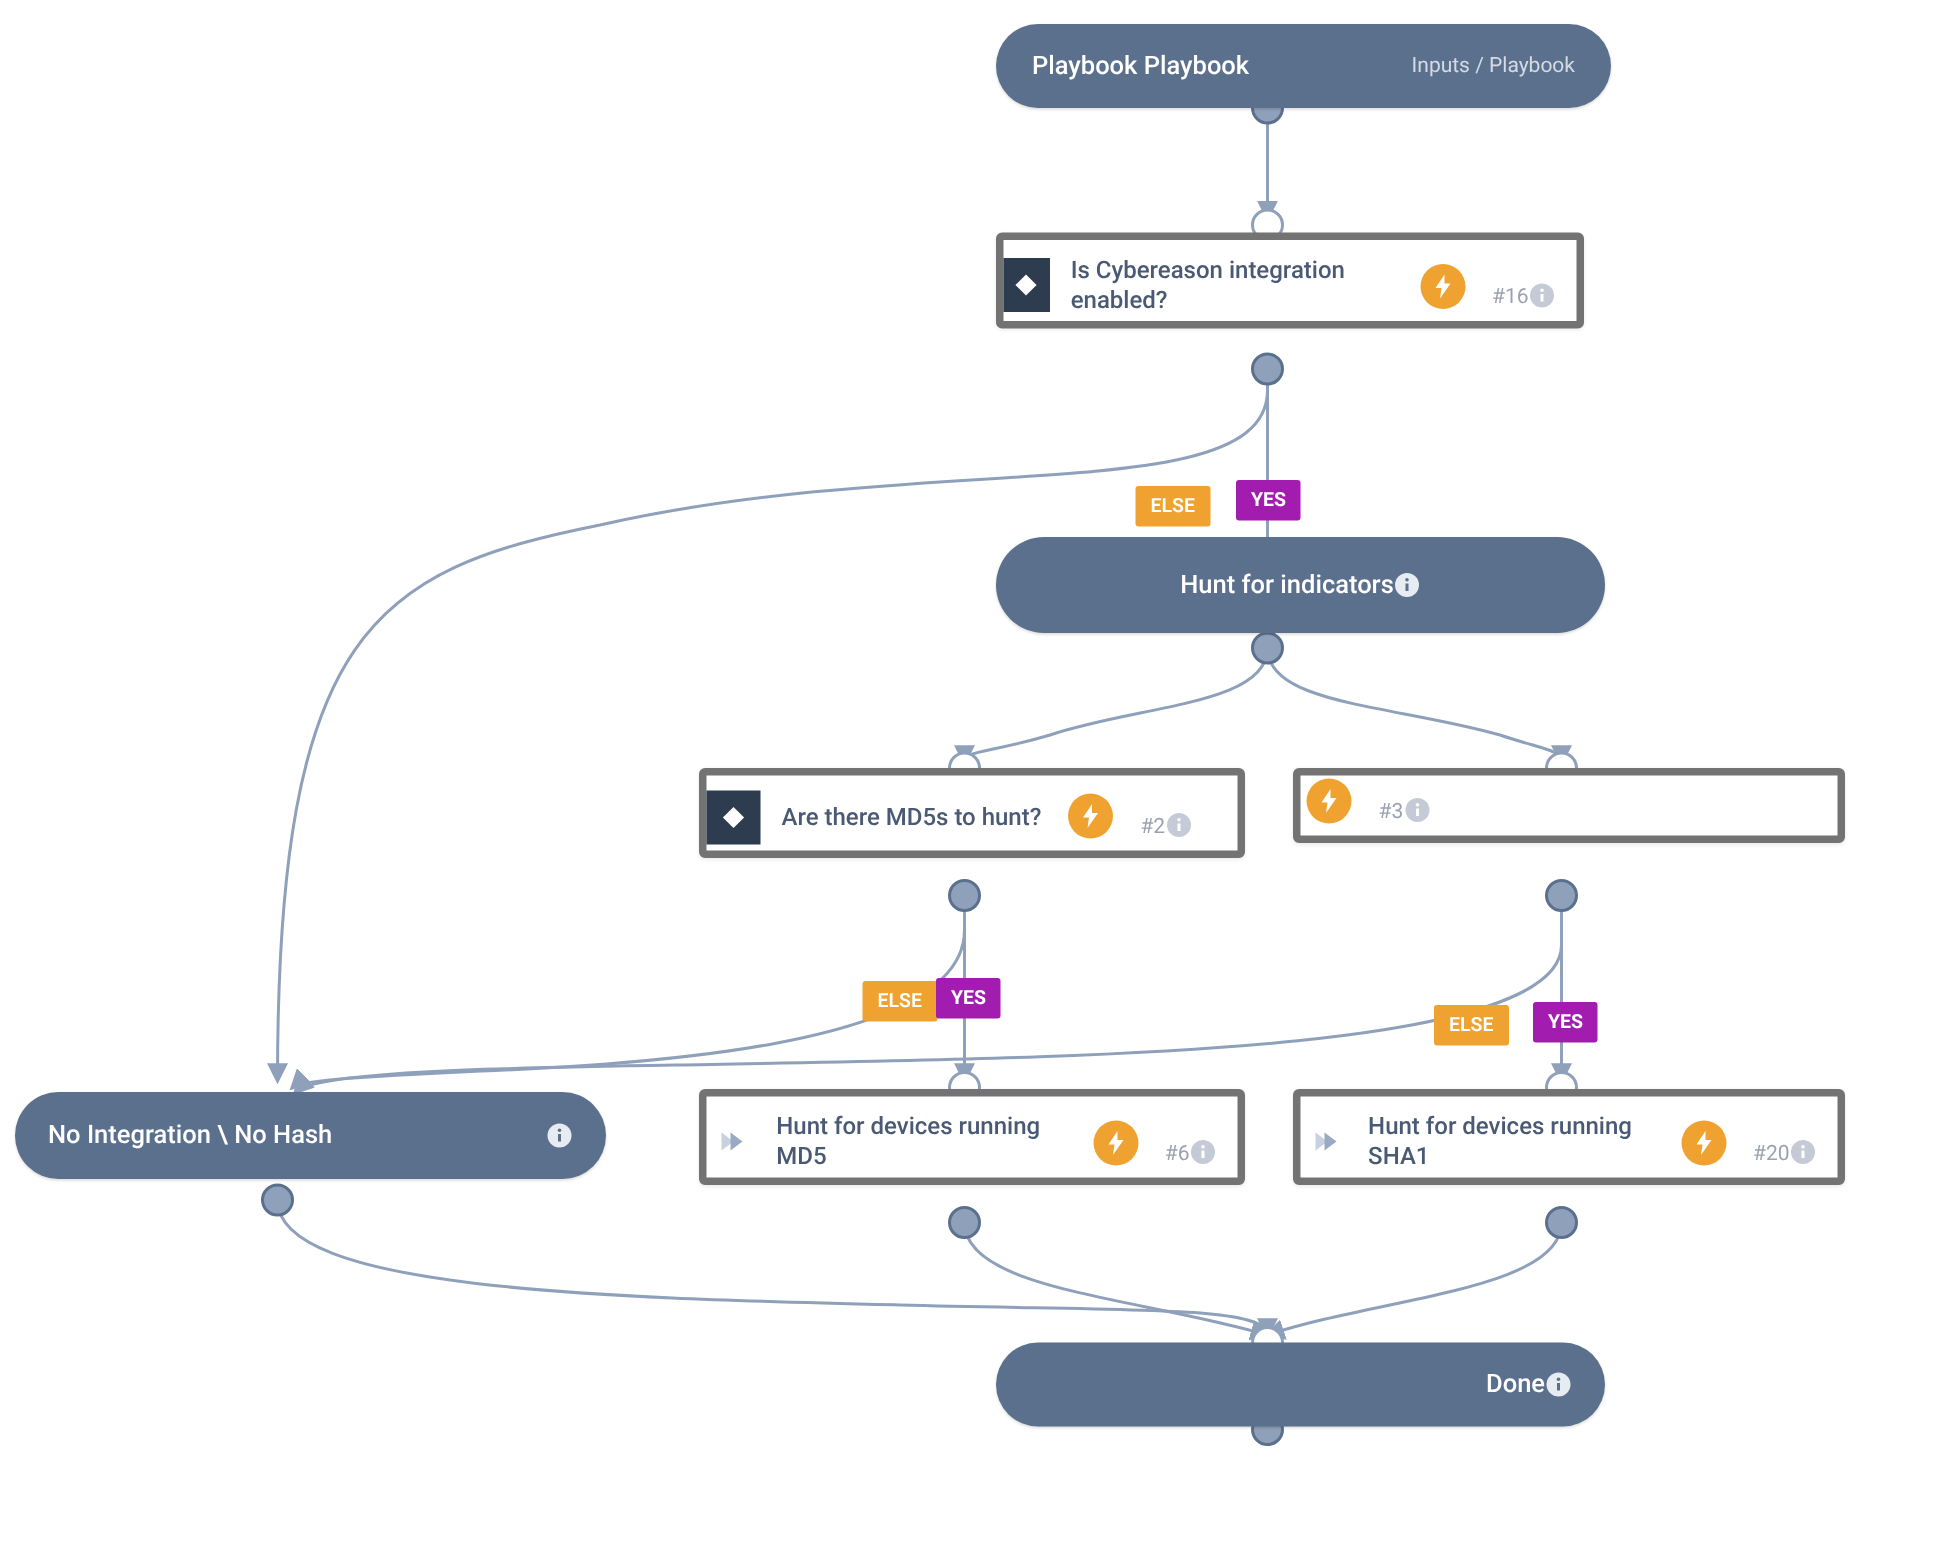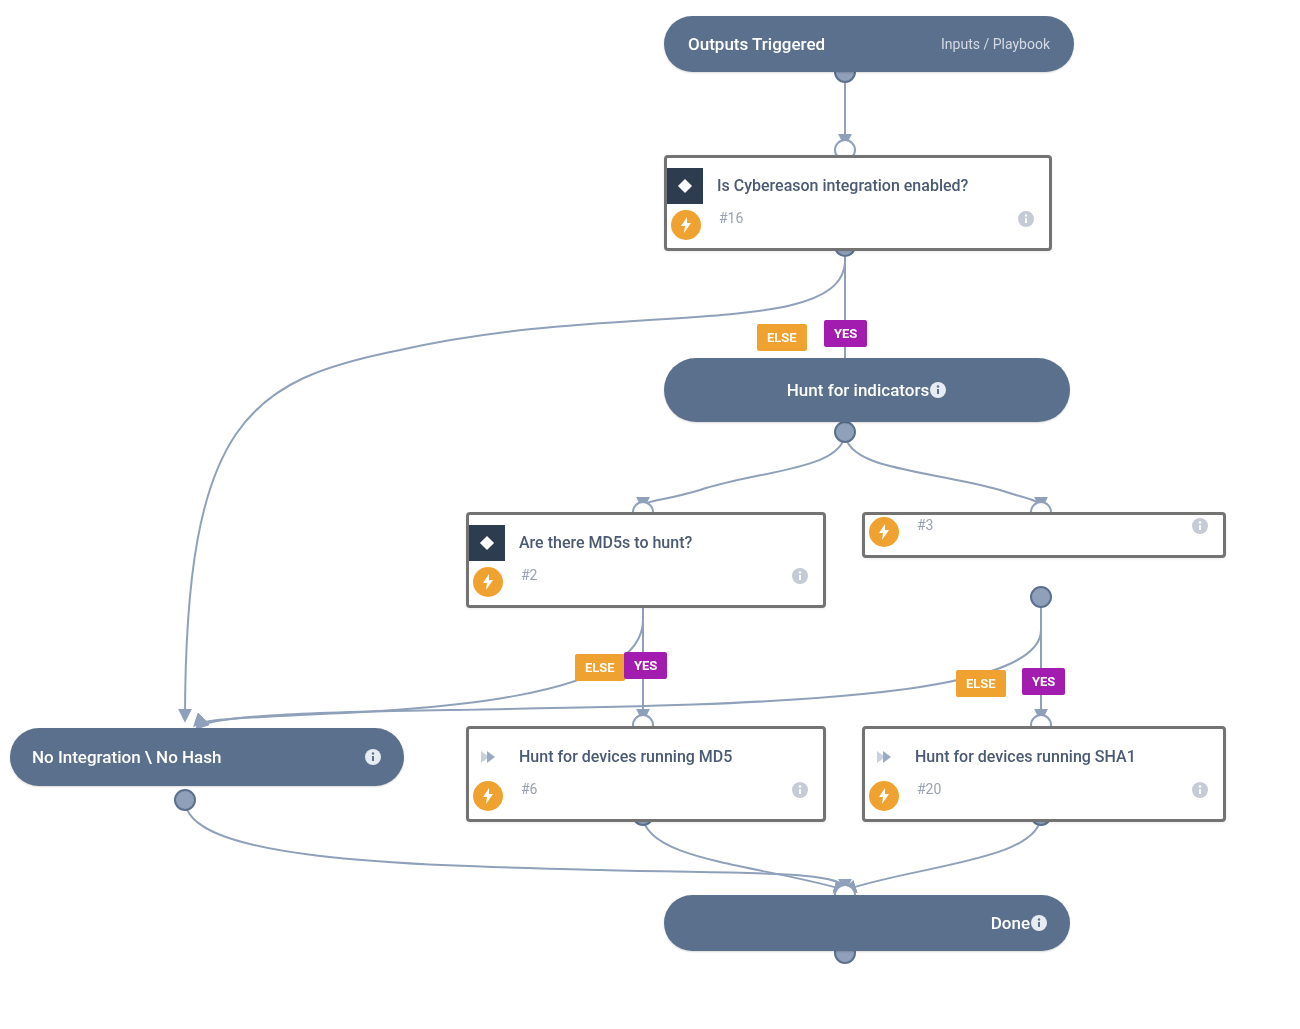--- a/index.html
+++ b/index.html
@@ -3,23 +3,23 @@
 <meta charset="utf-8">
 <style>
   html,body{margin:0;padding:0;width:1300px;height:1029px;background:#fff;font-family:-apple-system,BlinkMacSystemFont,"Segoe UI",Roboto,Helvetica,Arial,sans-serif;color:#4a5a74;position:relative;overflow:hidden}
   svg.edges{position:absolute;inset:0;width:1300px;height:1029px;pointer-events:none}
   .node{position:absolute}
   .pill{background:#5b708d;border-radius:999px;color:#fff;display:flex;align-items:center;box-shadow:0 1px 2px rgba(0,0,0,.15)}
   .pill .title{font-size:17px;font-weight:500}
   .pill .io{font-size:14px;color:#d5dbe4}
   .pill .info-icon,.card .info-icon{color:#c1c7d1;font-style:normal}
   .pill .info-icon svg,.card .info-icon svg{display:block}
-  .card{background:#fff;border:3px solid #737373;border-radius:4px;box-shadow:0 1px 3px rgba(0,0,0,.08);display:flex;flex-direction:column}
+  .card{background:#fff;border:5px solid #737373;border-radius:4px;box-shadow:0 1px 3px rgba(0,0,0,.08);display:flex;flex-direction:row}
   .card .row1{display:flex;align-items:center;padding:10px 14px 4px 0}
-  .card .row2{display:flex;align-items:flex-start;padding:2px 14px 8px 0}
+  .card .row2{display:flex;align-items:flex-end;padding:2px 14px 8px 0}
   .card .iconbox{width:36px;height:36px;display:flex;align-items:center;justify-content:center;margin-left:0}
   .card .iconbox.diamond{background:#2d3c4f}
   .card .iconbox.chev{background:transparent}
   .card .q{font-size:16px;font-weight:500;color:#4a5a74;margin-left:14px;line-height:1.25}
   .card .bolt{width:26px;height:26px;border-radius:50%;background:#efa22f;display:flex;align-items:center;justify-content:center;margin-left:4px;color:#fff}
   .card .bolt.big{width:30px;height:30px}
   .card .hash{font-size:14px;color:#9aa2b1;margin-left:18px}
   .card .info-icon{margin-left:auto}
   .tag{position:absolute;border-radius:2px;font-size:13px;font-weight:600;padding:6px 10px;color:#fff}
   .tag.else{background:#efa22f}
@@ -78,21 +78,21 @@
     <circle class="portw" cx="643" cy="725" r="10"></circle>
     <circle class="port" cx="643" cy="815" r="10"></circle>
     <circle class="portw" cx="1041" cy="725" r="10"></circle>
     <circle class="port" cx="1041" cy="815" r="10"></circle>
     <circle class="portw" cx="845" cy="895" r="10"></circle>
     <circle class="port" cx="845" cy="953" r="10"></circle>
   </g>
 </svg>
 
 <div class="node pill" style="left:664px;top:16px;width:362px;height:56px;padding:0 24px;justify-content:space-between">
-  <span class="title">Outputs Triggered</span>
+  <span class="title">Playbook Playbook</span>
   <span class="io">Inputs / Playbook</span>
 </div>
 
 <div class="node card" style="left:664px;top:155px;width:382px">
   <div class="row1">
     <div class="iconbox diamond">
       <svg width="18" height="18" viewBox="0 0 18 18">
           <rect x="4" y="4" width="10" height="10" transform="rotate(45 9 9)" fill="#fff"></rect>
         </svg>
     </div>

